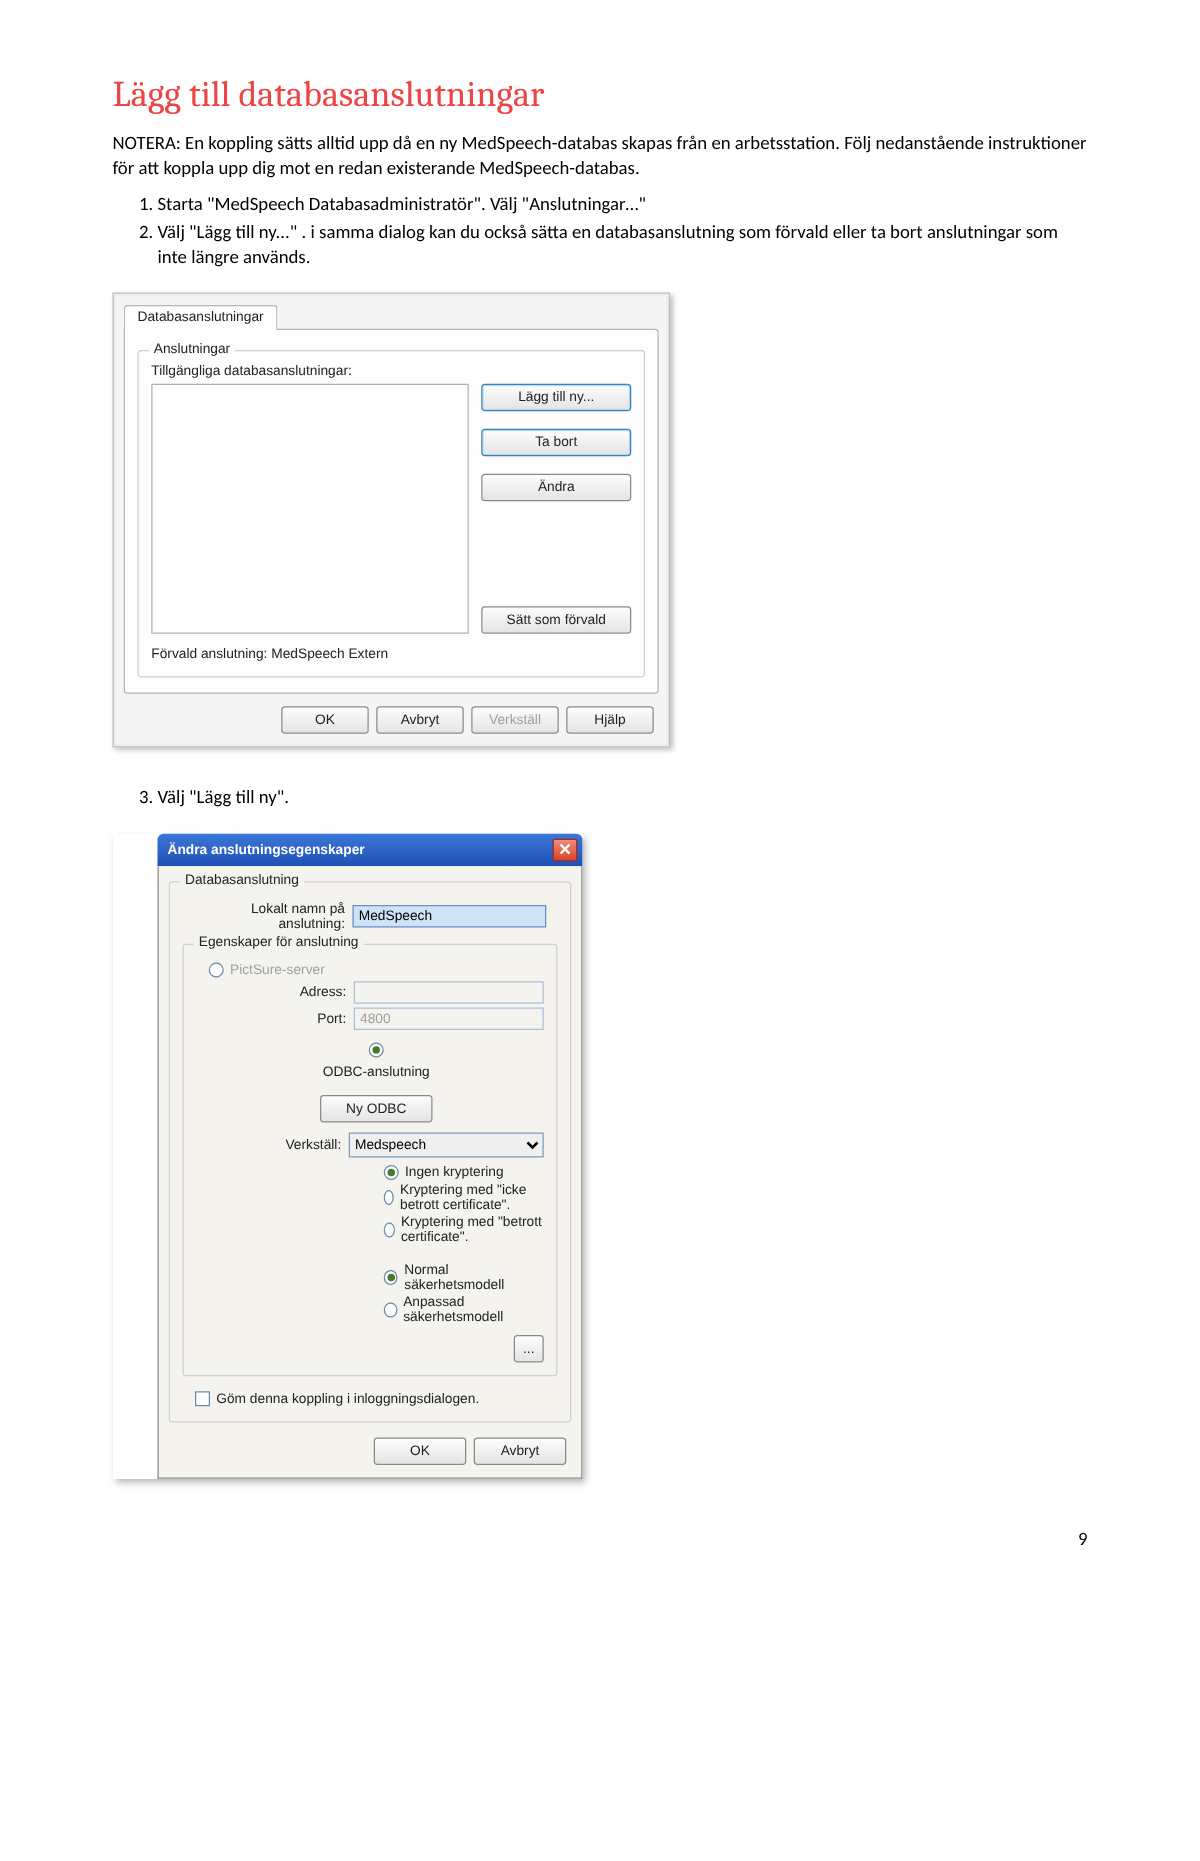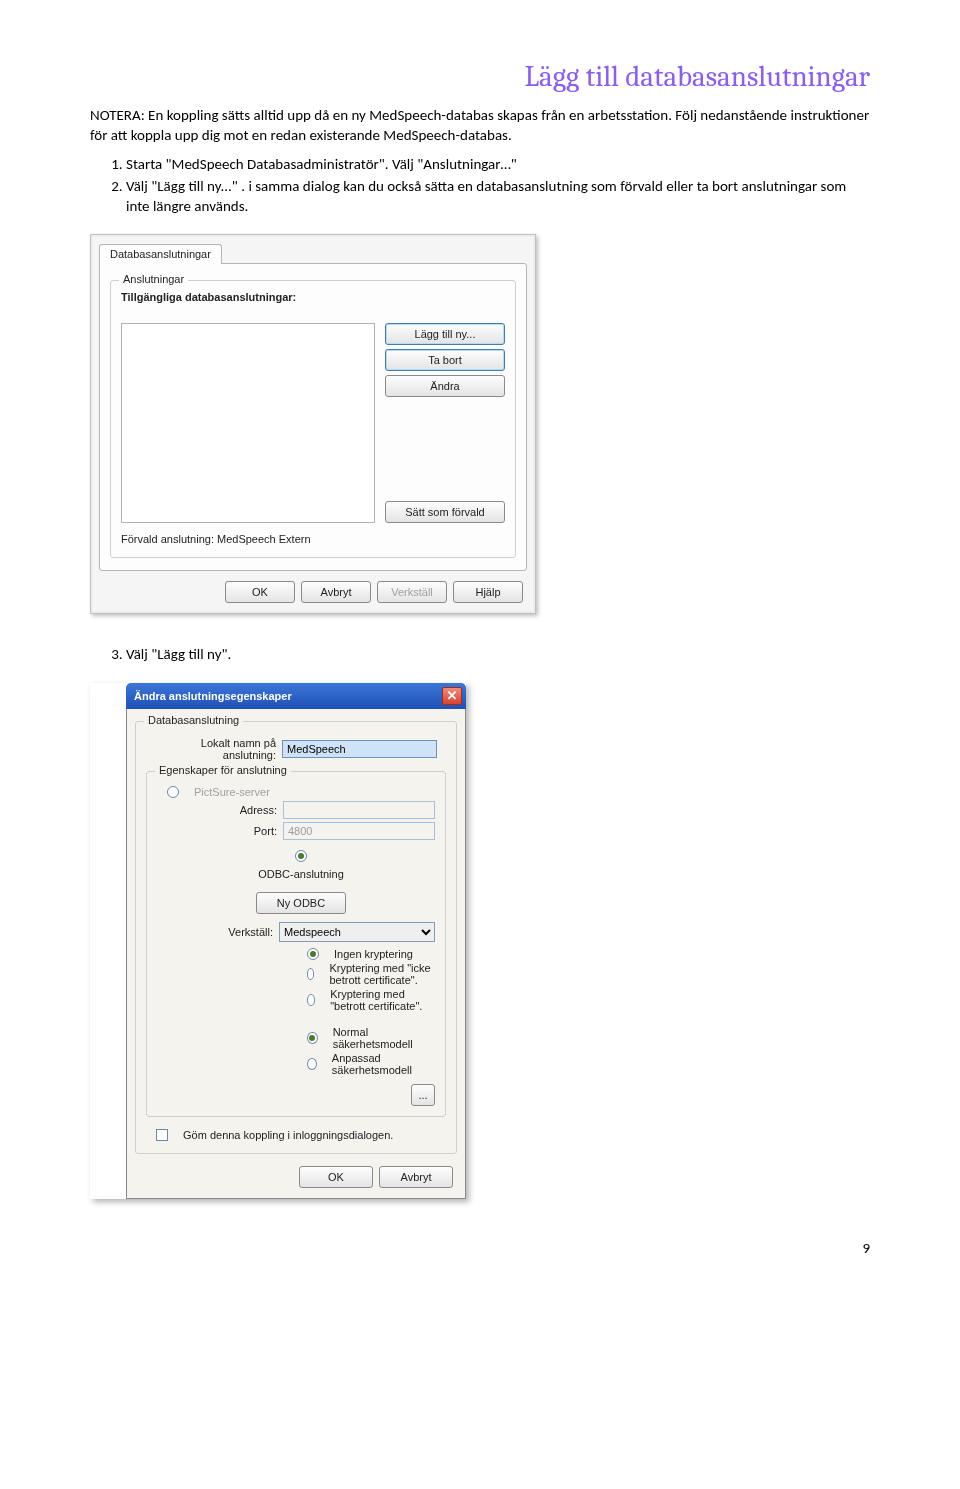--- a/index.html
+++ b/index.html
@@ -7,24 +7,23 @@
     margin: 0;
     padding: 60px 90px 40px 90px;
     font-family: Calibri, "Segoe UI", Arial, sans-serif;
     background: #fff;
     color: #000;
     width: 960px;
   }
   h1 {
     font-size: 29px;
     font-weight: 400;
-    color: #8b5cf6;
+    color: #ef4444;
     margin: 0 0 12px 0;
     font-family: Cambria, "Times New Roman", serif;
-    text-align: right;
   }
   .body-text {
     font-size: 15px;
     line-height: 1.35;
     margin-bottom: 8px;
   }
   ol {
     font-size: 15px;
     line-height: 1.35;
     margin: 4px 0 18px 0;
@@ -90,21 +89,21 @@
   .listbox {
     flex: 1;
     height: 200px;
     border: 1px solid #b0b0b0;
     background: #fff;
   }
   .side-btns {
     width: 120px;
     display: flex;
     flex-direction: column;
-    gap: 4px;
+    gap: 14px;
   }
   .btn {
     height: 22px;
     border: 1px solid #8a8a8a;
     border-radius: 3px;
     background: linear-gradient(#fdfdfd, #e4e4e4);
     font-size: 11px;
     display: flex;
     align-items: center;
     justify-content: center;
@@ -209,21 +208,21 @@
   .form-row input.medium { flex: 0 0 155px; }
   .form-row select {
     flex: 0 0 156px;
     height: 20px;
     border: 1px solid #7f9db9;
     font-size: 11px;
   }
   .radio-row, .check-row {
     display: flex;
     align-items: center;
-    gap: 15px;
+    gap: 5px;
     margin: 2px 0 2px 10px;
   }
   .radio-row.disabled { color: #a0a0a0; }
   .radio, .checkbox {
     width: 12px; height: 12px;
     border: 1px solid #6b8aab;
     background: #fff;
     display: inline-flex;
     align-items: center;
     justify-content: center;
@@ -274,21 +273,21 @@
 
 
 <div class="dlg1-shell">
   <div class="dlg1">
     <div class="tab-row">
       <div class="tab">Databasanslutningar</div>
     </div>
     <div class="tab-content">
       <div class="fieldset">
         <div class="fieldset-legend">Anslutningar</div>
-        <div style="margin-bottom:20px;font-weight:bold;">Tillgängliga databasanslutningar:</div>
+        <div style="margin-bottom:4px;">Tillgängliga databasanslutningar:</div>
         <div class="conn-row">
           <div class="listbox"></div>
           <div class="side-btns">
             <div class="btn highlight">Lägg till ny...</div>
             <div class="btn highlight">Ta bort</div>
             <div class="btn">Ändra</div>
             <div style="flex:1"></div>
             <div class="btn">Sätt som förvald</div>
           </div>
         </div>

